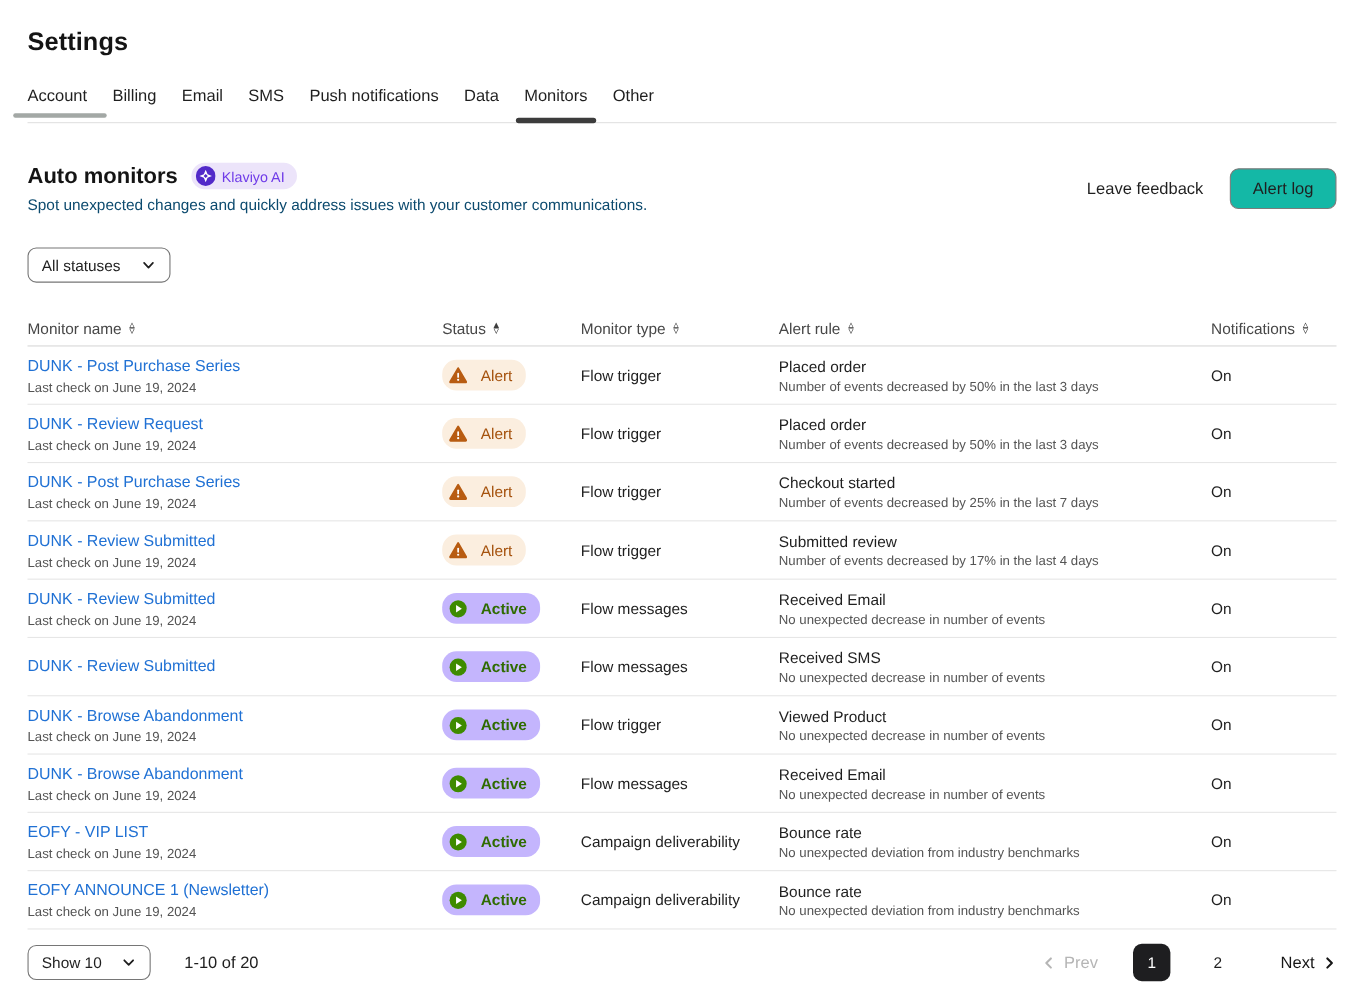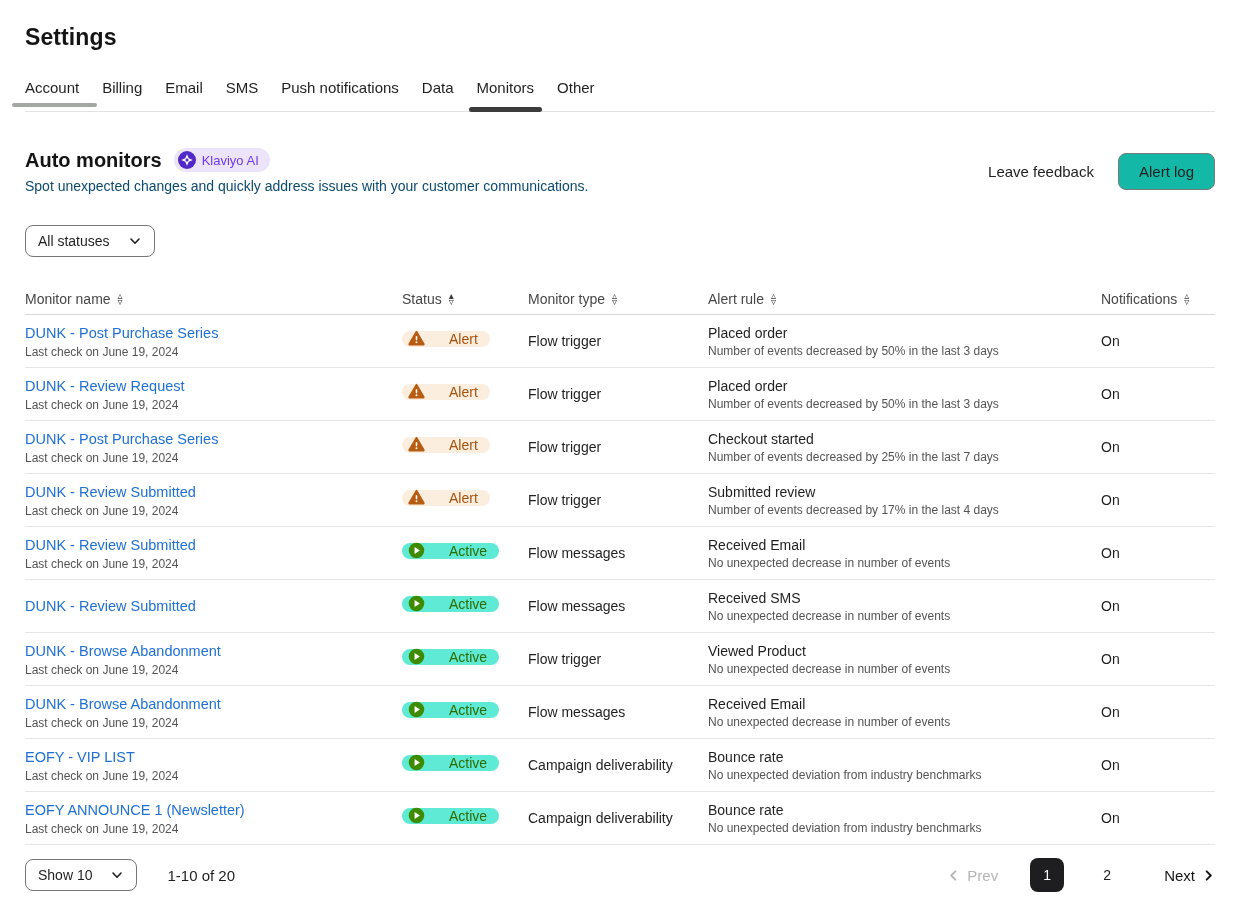--- a/index.html
+++ b/index.html
@@ -77,27 +77,27 @@
   .sorter .s-up::before { content: "▵"; }
   .sorter .s-down::before { content: "▿"; }
   .sorter[data-sort="asc"] .s-up::before { content: "▴"; }
 
   .trow { height: 53px; border-bottom: 1px solid #e6e6e6; }
   .mon-link { font-size: 14.5px; color: #2071d4; text-decoration: none; cursor: pointer; display: inline-block; }
   .cell-sub { font-size: 12px; color: #545454; margin-top: 3px; }
   .c-type, .c-notif, .rule-title { font-size: 14px; color: #1f1f1f; }
 
   .badge {
-    display: inline-flex; align-items: center; gap: 24px;
+    display: inline-flex; align-items: center; gap: 12px;
     border-radius: 13px; padding: 3px 12px 3px 6px;
-    font-size: 14px; height: 16px;
+    font-size: 14px; height: 28px;
   }
   .badge .ic { flex: none; display: block; }
   .badge[data-status="alert"] { background: #fbeedf; color: #a5520d; }
-  .badge[data-status="active"] { background: #5eead4; color: #2f6b00; }
+  .badge[data-status="active"] { background: #c4b5fd; color: #2f6b00; font-weight: bold; }
 
   
   .pager { margin: 13px 25px 0 25px; display: flex; justify-content: space-between; align-items: center; }
   .pager-left { display: flex; align-items: center; gap: 30px; }
   .range-text { font-size: 15px; color: #1f1f1f; }
   .pager-right { display: flex; align-items: center; gap: 26px; }
   .pg-prev, .pg-next {
     display: inline-flex; align-items: center; gap: 7px;
     background: none; border: none; font-size: 15px; font-family: inherit; cursor: pointer;
   }

